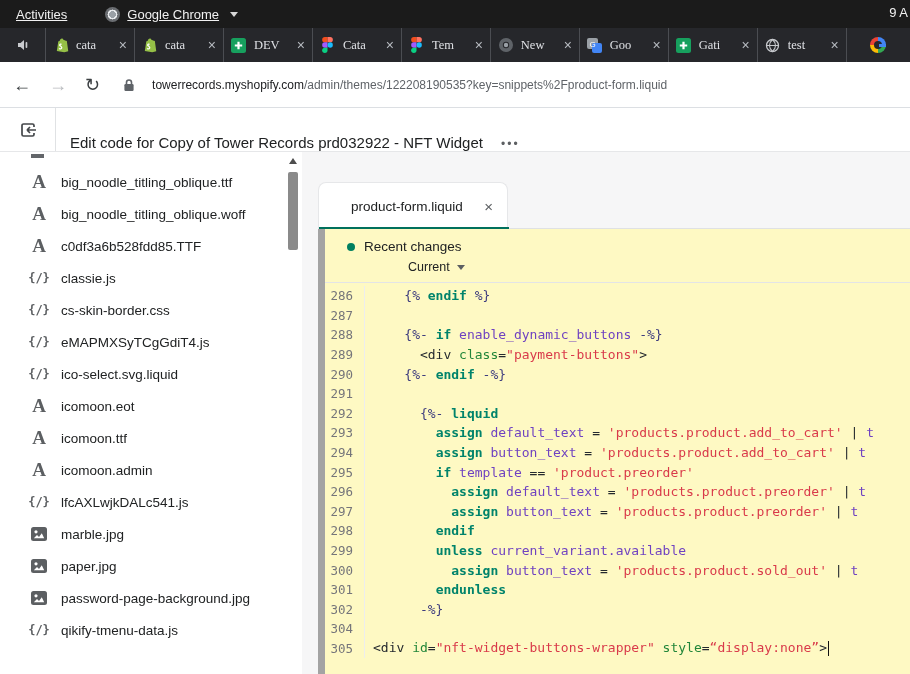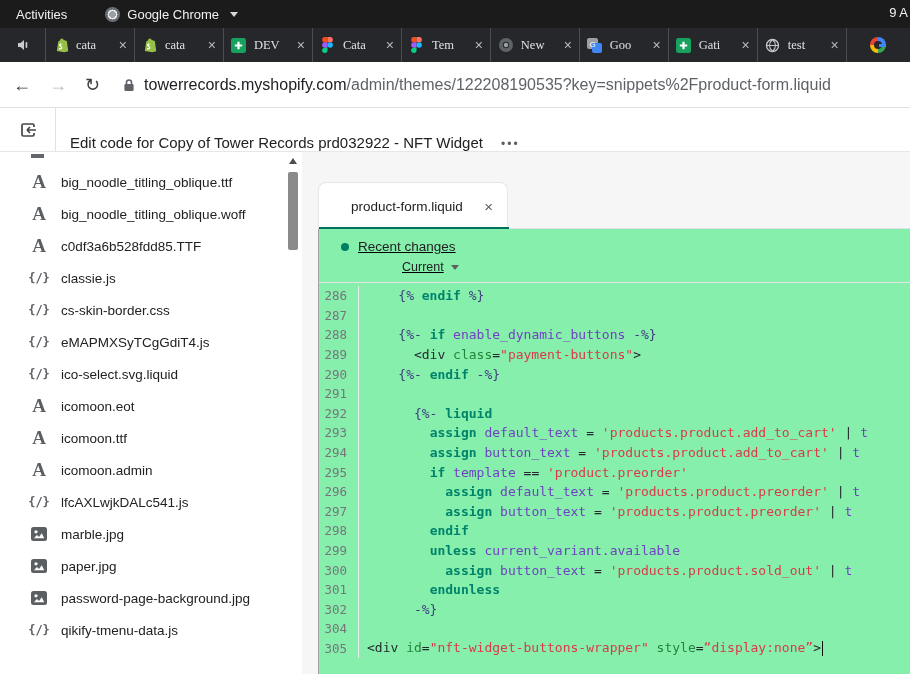--- a/index.html
+++ b/index.html
@@ -2,21 +2,21 @@
 <html><head>
 <meta charset="utf-8">
 <style>
   * { box-sizing: border-box; margin: 0; padding: 0; }
   html,body { width:910px; height:674px; overflow:hidden; background:#fff;
               font-family:"Liberation Sans", sans-serif; }
   .screen { position:absolute; top:0; left:0; width:910px; height:674px; overflow:hidden; }
 
   
   .gnome-bar { position:absolute; top:0; left:0; right:0; height:28px; background:#1b1b1b;
-               color:#f1f1f1; display:flex; align-items:center; font-size:13px; }
+               color:#f1f1f1; display:flex; align-items:center; font-size:13px;text-decoration:underline; }
   .gnome-activities { margin-left:10px; padding:0 6px; cursor:pointer; }
   .gnome-app { display:flex; align-items:center; gap:7px; margin-left:32px; }
   .chrome-mini { width:15px; height:15px; border-radius:50%;
                  background:radial-gradient(circle at 50% 50%, #9aa0a6 0 32%, #e8eaed 34% 46%, #6a6d71 48% 100%); }
   .gnome-caret { width:0; height:0; border-left:4px solid transparent; border-right:4px solid transparent;
                  border-top:5px solid #d7d7d7; margin-left:4px; }
   .gnome-clock { position:absolute; right:2px; top:5px; font-size:13px; color:#f1f1f1; white-space:nowrap; }
 
   
   .tabstrip { position:absolute; top:28px; left:0; right:0; height:34px; background:#26272b;
@@ -36,21 +36,21 @@
                 background:#26272b; border-radius:50%; }
   .gg::after { content:""; position:absolute; right:0; top:6.5px; width:7px; height:3.5px; background:#4285f4; }
 
   
   .toolbar { position:absolute; top:62px; left:0; right:0; height:46px; background:#fff;
              border-bottom:1px solid #dcdfe3; display:flex; align-items:center; }
   .nav-btn { font-size:18px; line-height:1; padding:4px 9px; cursor:pointer; color:#3c4043; }
   .nav-btn.disabled { color:#b9bcbf; cursor:default; }
   .nav-btn:first-child { margin-left:4px; }
   .addr { display:flex; align-items:center; gap:9px; margin-left:14px; flex:1; }
-  .url { font-size:16px; color:#202124; white-space:nowrap; }
+  .url { font-size:12px; color:#202124; white-space:nowrap;margin-left:8px; }
   .url .path { color:#5f6368; }
 
   
   .page-header { position:absolute; top:108px; left:0; right:0; height:44px; background:#fff;
                  border-bottom:1px solid #e6e7e9; display:flex; align-items:flex-end; }
   .exit-btn { width:56px; height:100%; display:flex; align-items:center; justify-content:center;
               border-right:1px solid #e0e2e4; cursor:pointer; }
   .page-title { font-size:15px; color:#202223; margin-left:14px; }
   .more-dots { margin-left:18px; color:#5c5f62; font-size:12px; letter-spacing:2px; cursor:pointer; }
 
@@ -76,22 +76,22 @@
   
   .editor-tab-row { position:absolute; top:30px; left:16px; right:0; height:47px;
                     border-bottom:1px solid #dfe1e4; }
   .editor-tab { position:absolute; top:0; left:0; width:190px; height:47px; background:#fff;
                 border:1px solid #e6e7e9; border-bottom:none; border-radius:8px 8px 0 0;
                 display:flex; align-items:center; padding:0 14px 0 32px; cursor:pointer; }
   .editor-tab-label { font-size:13.5px; color:#202223; flex:1; }
   .editor-tab-close { color:#5c5f62; font-size:15px; cursor:pointer; }
   .editor-tab-underline { position:absolute; bottom:-1px; left:0; width:190px; height:3px; }
 
-  .card-body { position:absolute; top:77px; left:16px; right:0; bottom:0; background:#86efac;
-               border-left:1px solid #a3a3a3;text-decoration:underline; }
+  .card-body { position:absolute; top:77px; left:16px; right:0; bottom:0; background:#fef9c3;
+               border-left:7px solid #a3a3a3; }
   .changes-block { height:54px; border-bottom:1px solid #e3e4e6; padding:10px 0 0 22px; }
   .changes-line { display:flex; align-items:center; gap:9px; }
   .changes-dot { width:8px; height:8px; border-radius:50%; }
   .changes-label { font-size:13.5px; color:#202223; }
   .version-line { display:flex; align-items:center; gap:7px; margin:6px 0 0 17px; cursor:pointer; }
   .version-label { font-size:12.5px; color:#202223;margin-left:44px; }
   .chev-down { width:0; height:0; border-left:4px solid transparent; border-right:4px solid transparent;
                border-top:5px solid #5c5f62; }
 
   

